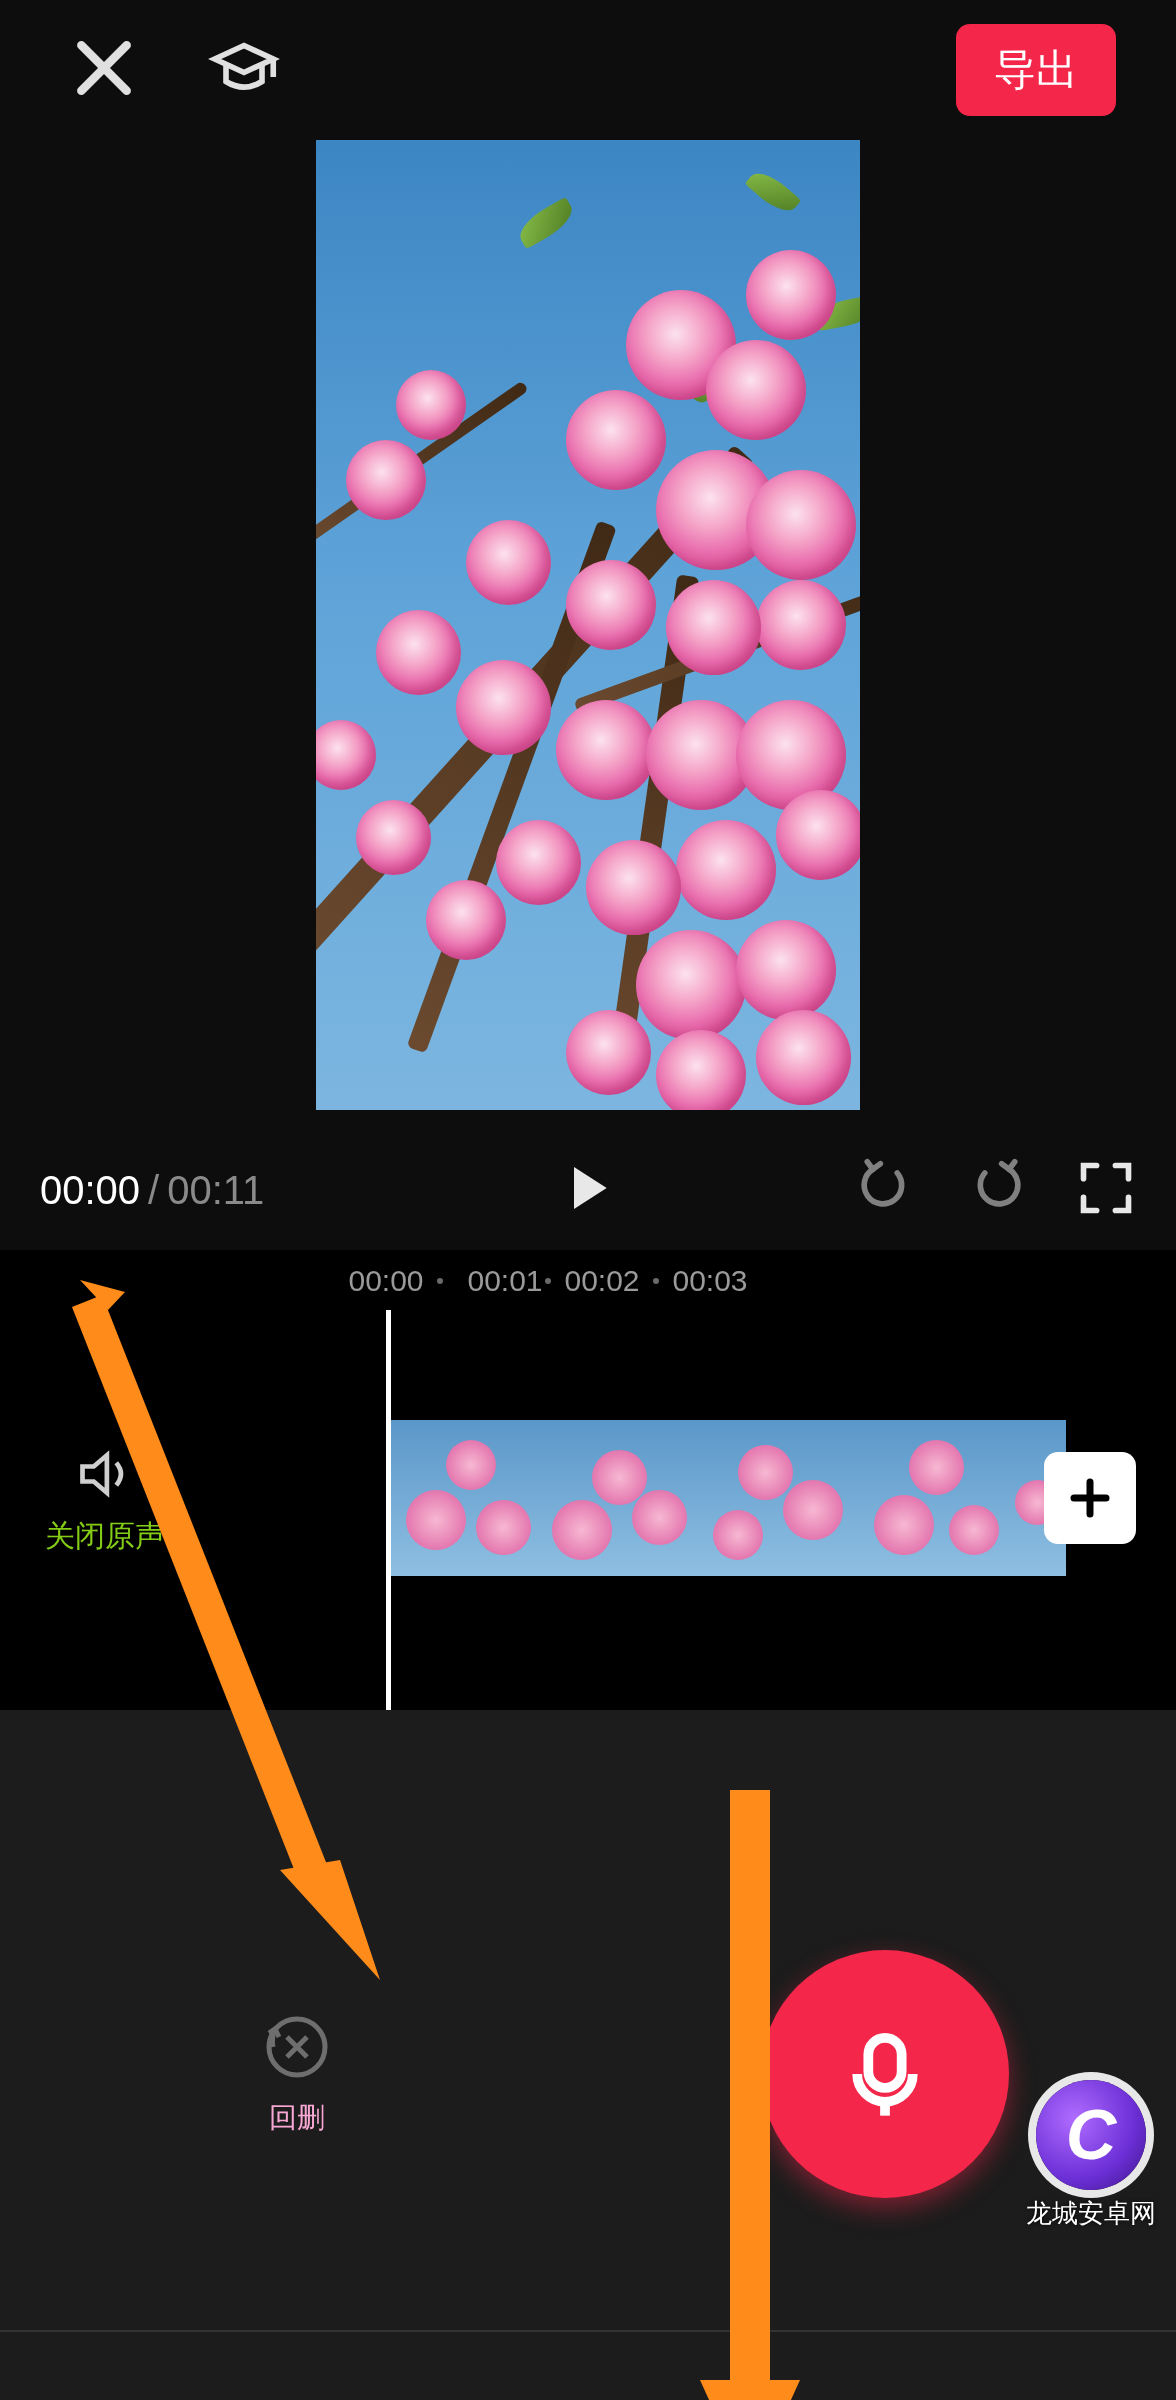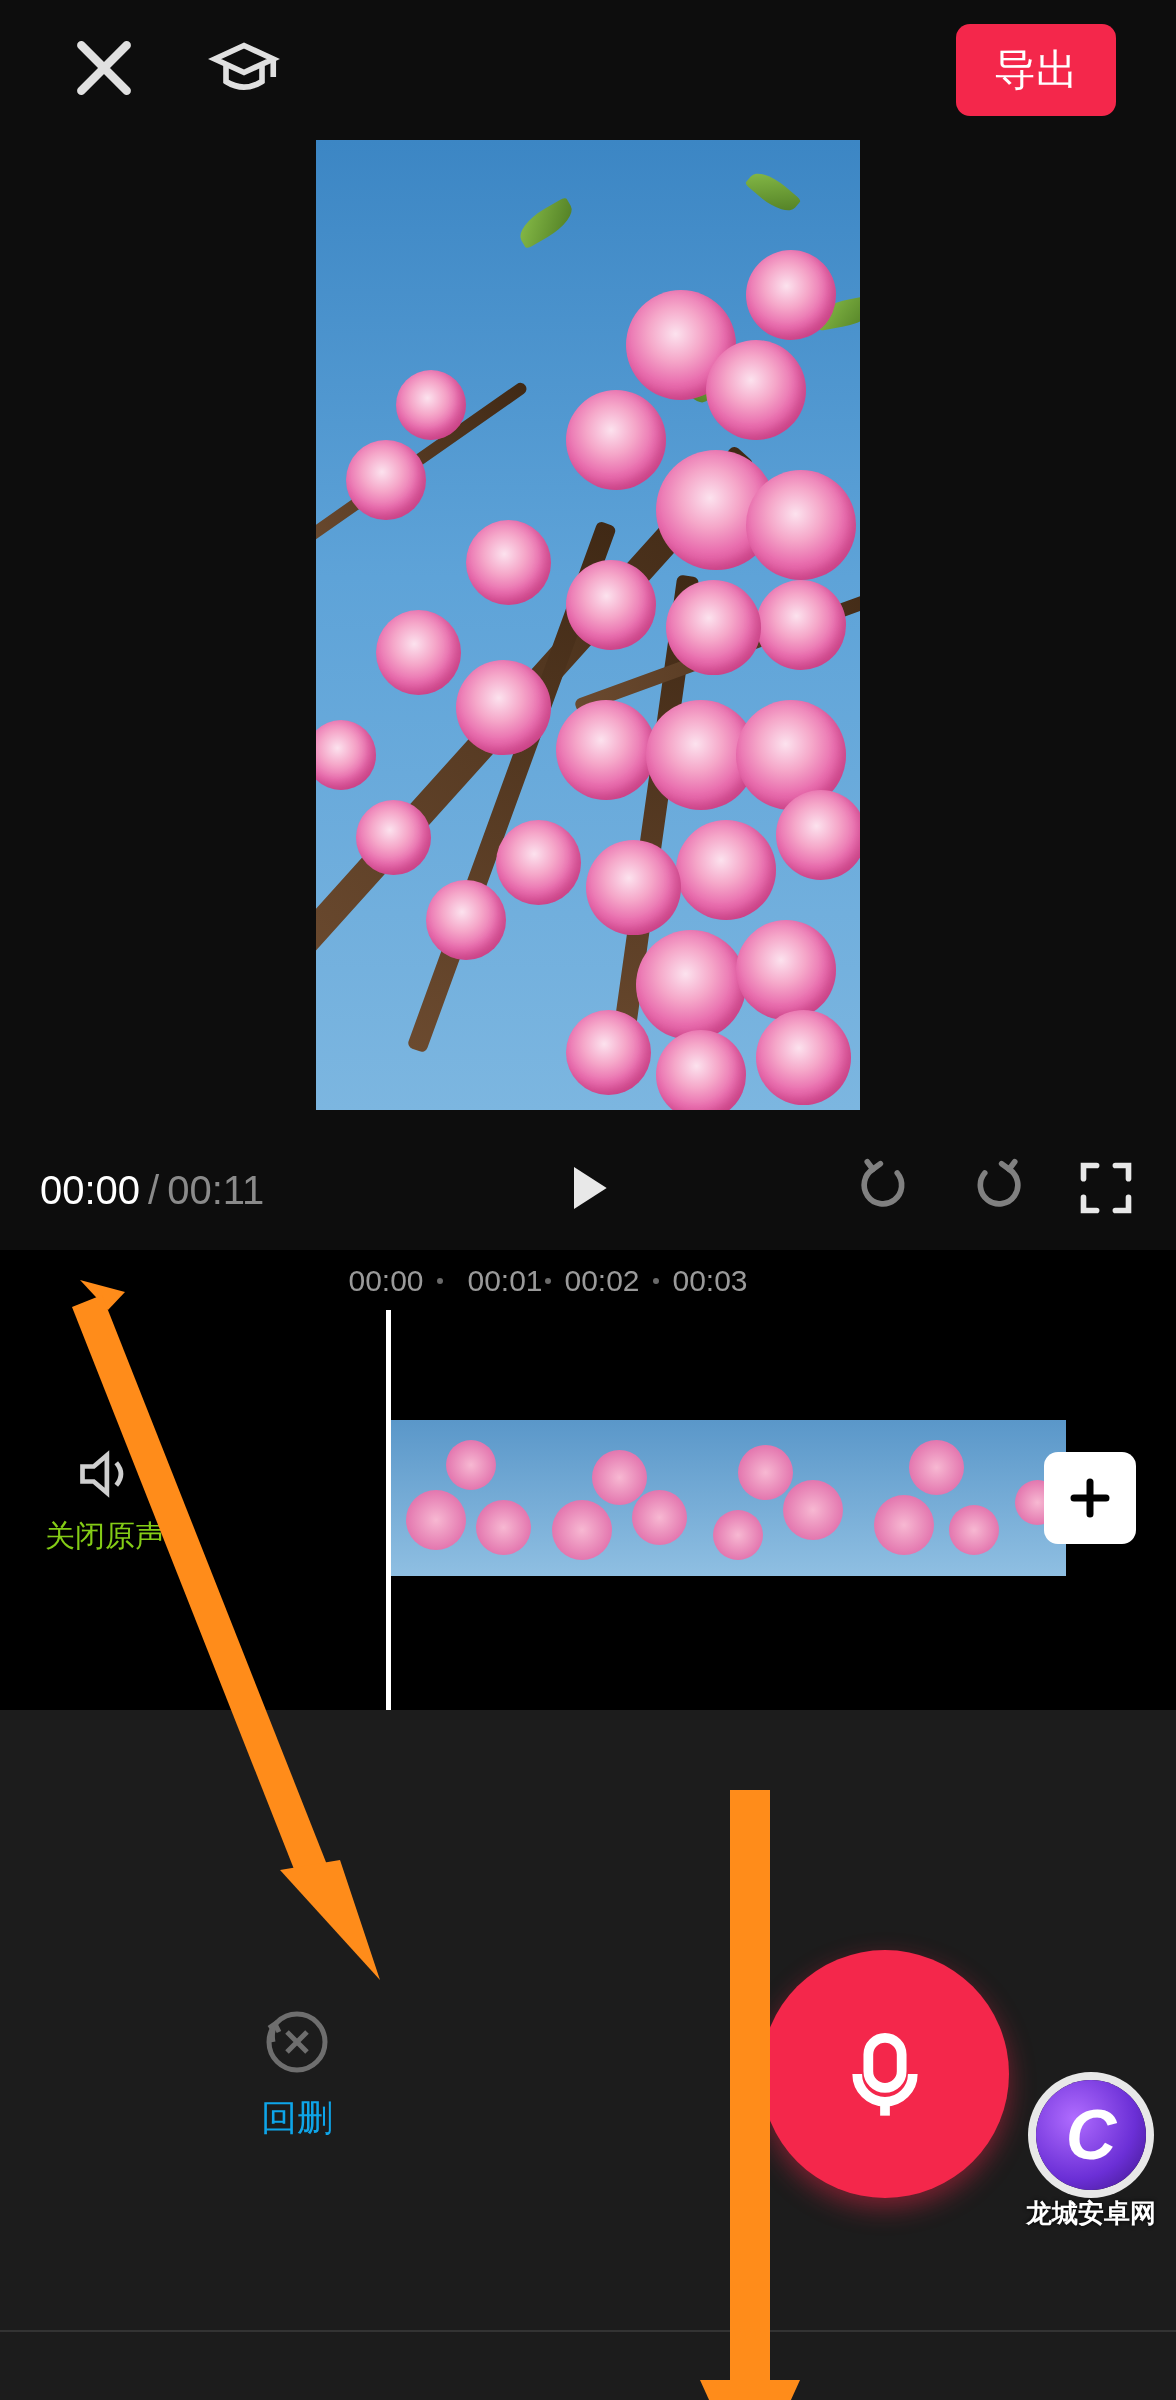--- a/index.html
+++ b/index.html
@@ -198,21 +198,21 @@
     align-items: center;
   }
   .rec-side {
     display: flex;
     flex-direction: column;
     align-items: center;
     gap: 16px;
     width: 260px;
   }
   .rec-side svg { width: 72px; height: 72px; stroke: #6e6e6e; stroke-width: 5; fill: none; }
-  .rec-side .lbl { color: #0ea5e9; font-size: 36px; }
+  .rec-side .lbl { color: #f9a8d4; font-size: 28px; }
   .rec-btn {
     width: 248px; height: 248px;
     background: #f4274b;
     border-radius: 50%;
     display: flex; align-items: center; justify-content: center;
     box-shadow: 0 10px 26px rgba(244,39,75,.45);
   }
   .rec-btn svg { width: 100px; height: 100px; stroke:#fff; stroke-width:7; fill:none; }
 
   
@@ -247,21 +247,20 @@
     position: absolute;
     right: 0;
     bottom: 160px;
     width: 170px;
     height: 170px;
     display: flex;
     flex-direction: column;
     align-items: center;
     justify-content: center;
     gap: 6px;
-    font-weight: bold;
   }
   .watermark .logo {
     width: 110px; height: 110px;
     border-radius: 50%;
     background: radial-gradient(circle at 35% 35%, #b06cff, #6b2fd6 60%, #3c1484);
     position: relative;
     box-shadow: 0 0 0 8px rgba(255,255,255,.9);
   }
   .watermark .logo::after{
     content:"C";

